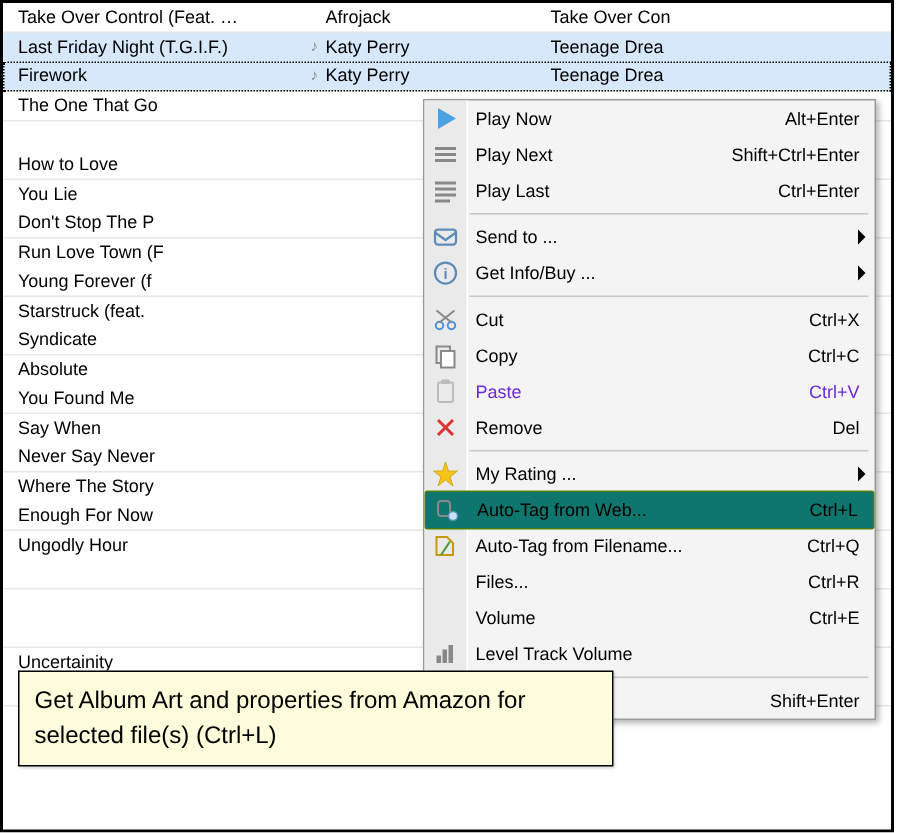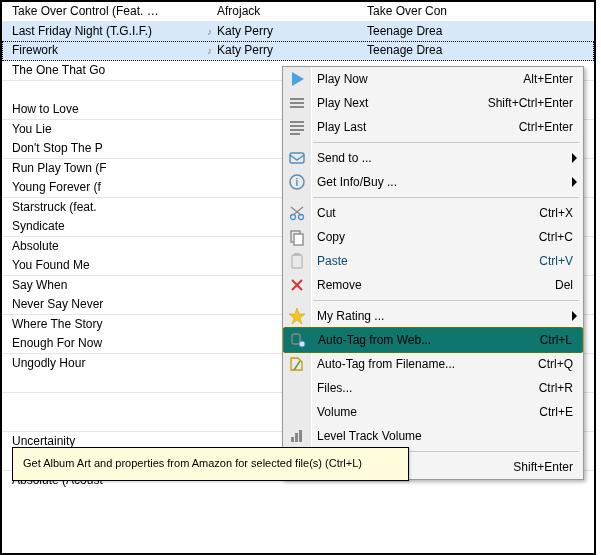--- a/index.html
+++ b/index.html
@@ -18,41 +18,41 @@
   .context-menu{position:absolute;left:280px;top:64px;width:300px;background:#f4f4f4;border:1px solid #9a9a9a;box-shadow:2px 2px 4px rgba(0,0,0,.3);}
   .menu-gutter{position:absolute;left:0;top:0;bottom:0;width:28px;background:#eaeaea;border-right:1px solid #fff;}
   .menu-items{position:relative;}
   .mitem{position:relative;height:24px;line-height:24px;padding-left:34px;padding-right:10px;white-space:nowrap;}
   .mitem.hover{background:#0f766e;border:1px solid #4d7c0f;margin:-1px 0;border-radius:2px;}
   .mitem .label{}
   .mitem .shortcut{position:absolute;right:18px;top:0;text-align:center;}
   .mitem .shortcut.noarrow{right:10px;}
   .mitem .arrow{position:absolute;right:6px;top:7px;width:0;height:0;border-top:5px solid transparent;border-bottom:5px solid transparent;border-left:5px solid #000;}
   .mitem .micon{position:absolute;left:5px;top:3px;width:18px;height:18px;}
-  .mitem.disabled{color:#0c4a6e;}
+  .mitem.disabled{color:#6d28d9;}
   .msep{position:relative;height:7px;}
   .msep::after{content:"";position:absolute;left:30px;right:4px;top:3px;border-top:1px solid #c8c8c8;}
-  .tooltip{position:absolute;left:10px;top:445px;width:375px;background:#fffcdc;border:1px solid #000;padding:8px 10px;font-size:11px;line-height:1.45;box-shadow:1px 1px 2px rgba(0,0,0,.2);}
+  .tooltip{position:absolute;left:10px;top:445px;width:375px;background:#fffcdc;border:1px solid #000;padding:8px 10px;font-size:16px;line-height:1.45;box-shadow:1px 1px 2px rgba(0,0,0,.2);}
   svg{display:block;}
 </style>
 </head>
 <body>
 
 <div class="frame">
 
   <div class="table" id="table">
       <div class="row sep"><span class="cell c-title">Take Over Control (Feat. …</span><span class="cell c-icon"></span><span class="cell c-artist">Afrojack</span><span class="cell c-gap"></span><span class="cell c-album">Take Over Con</span></div>
       <div class="row row-sel"><span class="cell c-title">Last Friday Night (T.G.I.F.)</span><span class="cell c-icon">♪</span><span class="cell c-artist">Katy Perry</span><span class="cell c-gap"></span><span class="cell c-album">Teenage Drea</span></div>
       <div class="row sep row-focus"><span class="cell c-title">Firework</span><span class="cell c-icon">♪</span><span class="cell c-artist">Katy Perry</span><span class="cell c-gap"></span><span class="cell c-album">Teenage Drea</span></div>
       <div class="row sep"><span class="cell c-title">The One That Go</span><span class="cell c-icon"></span><span class="cell c-artist"></span><span class="cell c-gap"></span><span class="cell c-album"></span></div>
       <div class="row"><span class="cell c-icon"></span><span class="cell c-artist"></span><span class="cell c-gap"></span><span class="cell c-album"></span></div>
       <div class="row sep"><span class="cell c-title">How to Love</span><span class="cell c-icon"></span><span class="cell c-artist"></span><span class="cell c-gap"></span><span class="cell c-album"></span></div>
       <div class="row"><span class="cell c-title">You Lie</span><span class="cell c-icon"></span><span class="cell c-artist"></span><span class="cell c-gap"></span><span class="cell c-album"></span></div>
       <div class="row sep"><span class="cell c-title">Don't Stop The P</span><span class="cell c-icon"></span><span class="cell c-artist"></span><span class="cell c-gap"></span><span class="cell c-album"></span></div>
-      <div class="row"><span class="cell c-title">Run Play Town (F</span><span class="cell c-icon"></span><span class="cell c-artist"></span><span class="cell c-gap"></span><span class="cell c-album"></span></div>
+      <div class="row"><span class="cell c-title">Run Love Town (F</span><span class="cell c-icon"></span><span class="cell c-artist"></span><span class="cell c-gap"></span><span class="cell c-album"></span></div>
       <div class="row sep"><span class="cell c-title">Young Forever (f</span><span class="cell c-icon"></span><span class="cell c-artist"></span><span class="cell c-gap"></span><span class="cell c-album"></span></div>
       <div class="row"><span class="cell c-title">Starstruck (feat.</span><span class="cell c-icon"></span><span class="cell c-artist"></span><span class="cell c-gap"></span><span class="cell c-album"></span></div>
       <div class="row sep"><span class="cell c-title">Syndicate</span><span class="cell c-icon"></span><span class="cell c-artist"></span><span class="cell c-gap"></span><span class="cell c-album"></span></div>
       <div class="row"><span class="cell c-title">Absolute</span><span class="cell c-icon"></span><span class="cell c-artist"></span><span class="cell c-gap"></span><span class="cell c-album"></span></div>
       <div class="row sep"><span class="cell c-title">You Found Me</span><span class="cell c-icon"></span><span class="cell c-artist"></span><span class="cell c-gap"></span><span class="cell c-album"></span></div>
       <div class="row"><span class="cell c-title">Say When</span><span class="cell c-icon"></span><span class="cell c-artist"></span><span class="cell c-gap"></span><span class="cell c-album"></span></div>
       <div class="row sep"><span class="cell c-title">Never Say Never</span><span class="cell c-icon"></span><span class="cell c-artist"></span><span class="cell c-gap"></span><span class="cell c-album"></span></div>
       <div class="row"><span class="cell c-title">Where The Story</span><span class="cell c-icon"></span><span class="cell c-artist"></span><span class="cell c-gap"></span><span class="cell c-album"></span></div>
       <div class="row sep"><span class="cell c-title">Enough For Now</span><span class="cell c-icon"></span><span class="cell c-artist"></span><span class="cell c-gap"></span><span class="cell c-album"></span></div>
       <div class="row"><span class="cell c-title">Ungodly Hour</span><span class="cell c-icon"></span><span class="cell c-artist"></span><span class="cell c-gap"></span><span class="cell c-album"></span></div>

